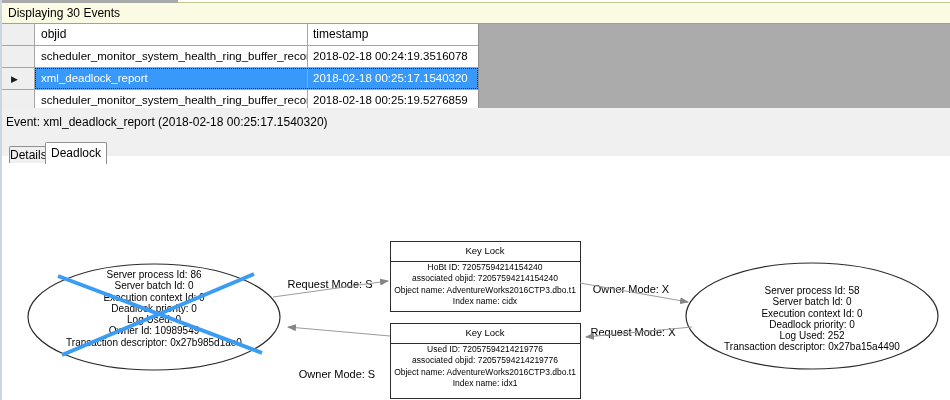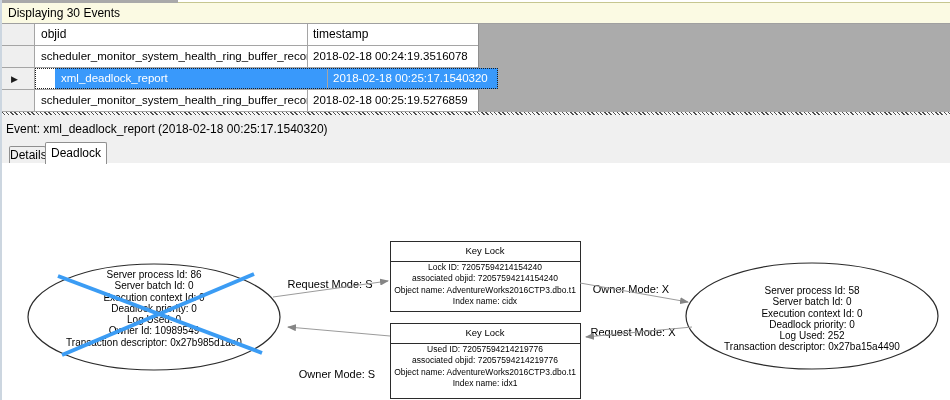--- a/index.html
+++ b/index.html
@@ -21,31 +21,31 @@
   
   .grid { position:absolute; left:0; top:24px; width:950px; height:88px; background:#ababab; }
   .grid-inner { position:absolute; left:0; top:0; width:479px; height:88px; background:#fff; border-right:1px solid #8f8f8f; }
   .grid-row { display:flex; height:22px; border-bottom:1px solid #a5a5a5; }
   .c-gutter { width:35px; border-right:1px solid #a5a5a5; background:#efefef; position:relative; flex:0 0 35px; }
   .row-cells { display:flex; flex:1 1 auto; }
   .c-name { width:273px; flex:0 0 273px; border-right:1px solid #a5a5a5; padding-left:6px; font-size:11.5px; line-height:21px; white-space:nowrap; overflow:hidden; }
   .c-time { width:170px; flex:0 0 170px; padding-left:5px; font-size:11.5px; line-height:21px; white-space:nowrap; overflow:hidden; }
   .hdr .c-name, .hdr .c-time { font-size:12px; background:#fff; }
   .sel .c-name, .sel .c-time { background:#3999fb; color:#fff; }
-  .sel .row-cells { outline:1px dotted #1d1d1d; outline-offset:-1px;padding-left:20px; }
+  .sel .row-cells { outline:1px dotted #1d1d1d; outline-offset:-1px; }
   .row-arrow { position:absolute; left:11px; top:50%; transform:translateY(-50%); font-size:9px; color:#1a1a1a; line-height:1; }
 
   
   .splitter {
     position:absolute; left:0; top:112px; width:950px; height:3px;
     background:repeating-linear-gradient(45deg, #4d4d4d 0 1px, #f8f8f8 1px 3px);
   }
 
   
-  .event-strip { position:absolute; left:0; top:115px; width:950px; height:48px; background:#f0f0f0; }
+  .event-strip { position:absolute; left:0; top:108px; width:950px; height:48px; background:#f0f0f0; }
   .event-text { padding:7px 0 0 6px; font-size:12px; }
   .tab { position:absolute; font-size:12px; text-align:center; border:1px solid #8f8f8f; border-bottom:none; border-radius:2px 2px 0 0; cursor:default; }
   .tab-details { left:9px; top:146px; width:37px; height:17px; line-height:16px; background:#f0f0f0; z-index:2; }
   .tab-deadlock { left:45px; top:142px; width:62px; height:22px; line-height:20px; background:#ffffff; z-index:3; }
 
   
   .content { position:absolute; left:0; top:163px; width:950px; height:237px; background:#ffffff; }
   .gtext { position:absolute; text-align:center; font-size:10px; line-height:11.3px; z-index:1; }
   .victim-text { left:28px; top:106px; width:252px; }
   .winner-text { left:686px; top:106px; width:252px;margin-top:16px; }
@@ -137,21 +137,21 @@
       <div>Server process Id: 58</div>
       <div>Server batch Id: 0</div>
       <div>Execution context Id: 0</div>
       <div>Deadlock priority: 0</div>
       <div>Log Used: 252</div>
       <div>Transaction descriptor: 0x27ba15a4490</div>
     </div>
 
     <div class="res-title res-title-top">Key Lock</div>
     <div class="res-body res-body-top">
-      <div>Lock ID: 72057594214154240</div>
+      <div>HoBt ID: 72057594214154240</div>
       <div>associated objid: 72057594214154240</div>
       <div>Object name: AdventureWorks2016CTP3.dbo.t1</div>
       <div>Index name: cidx</div>
     </div>
 
     <div class="res-title res-title-bottom">Key Lock</div>
     <div class="res-body res-body-bottom">
       <div>Used ID: 72057594214219776</div>
       <div>associated objid: 72057594214219776</div>
       <div>Object name: AdventureWorks2016CTP3.dbo.t1</div>

